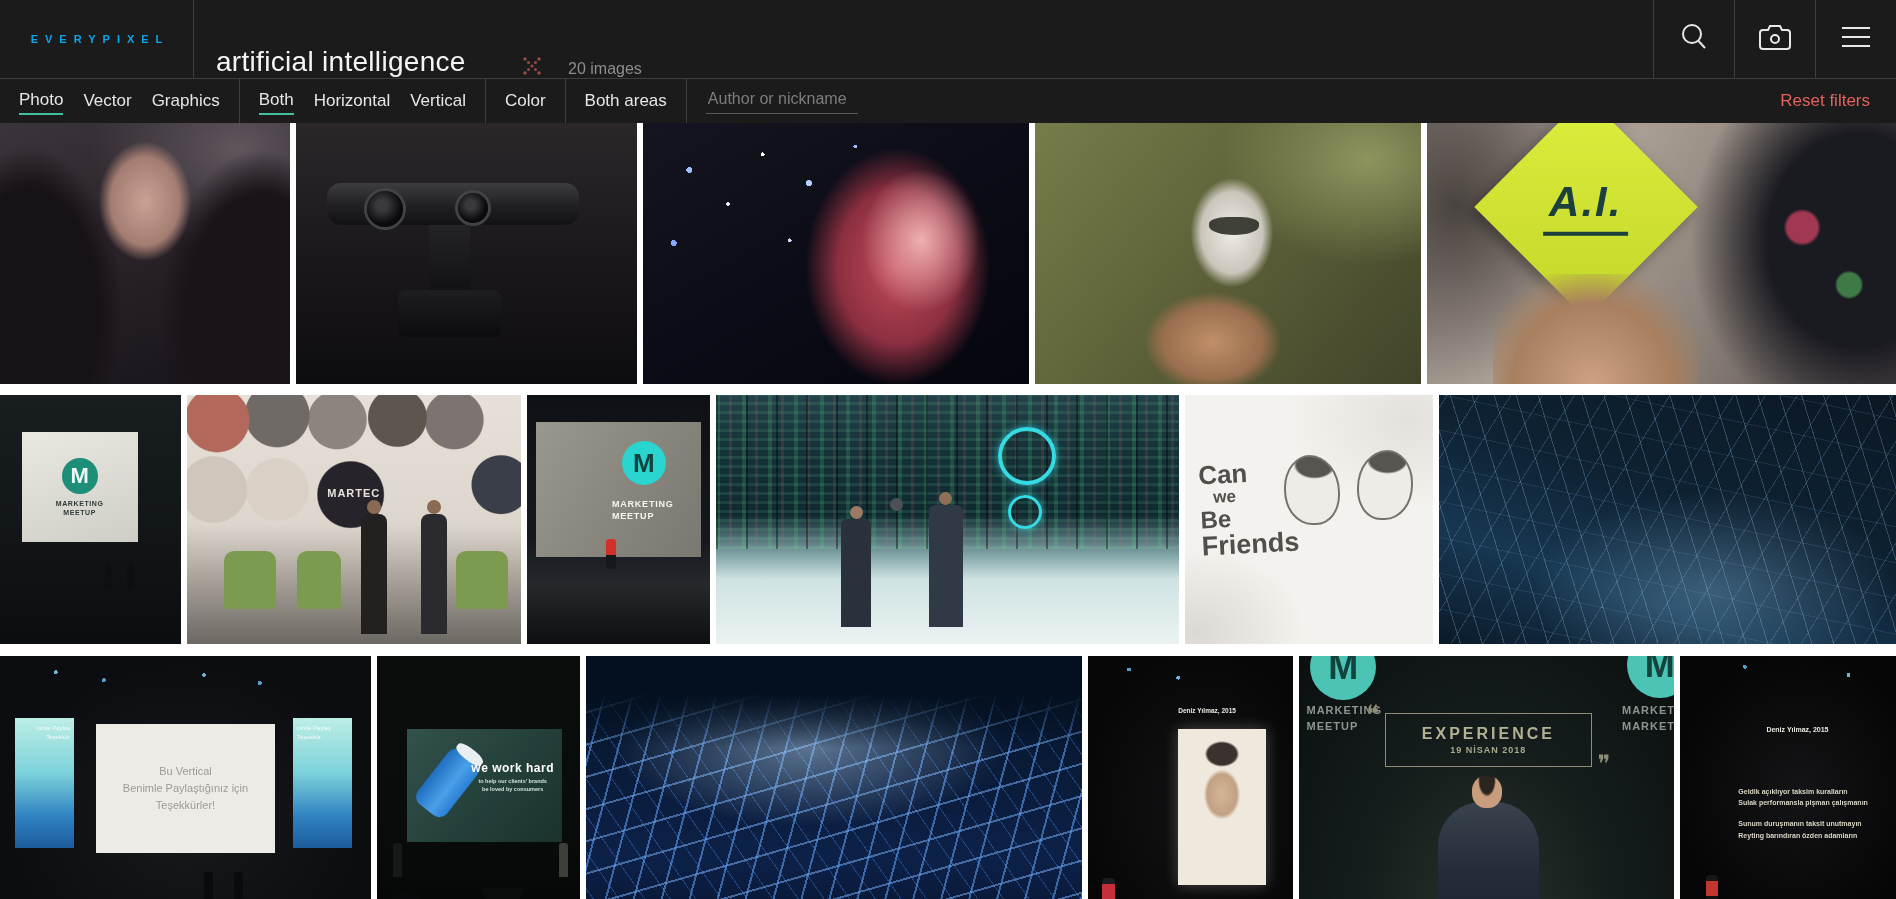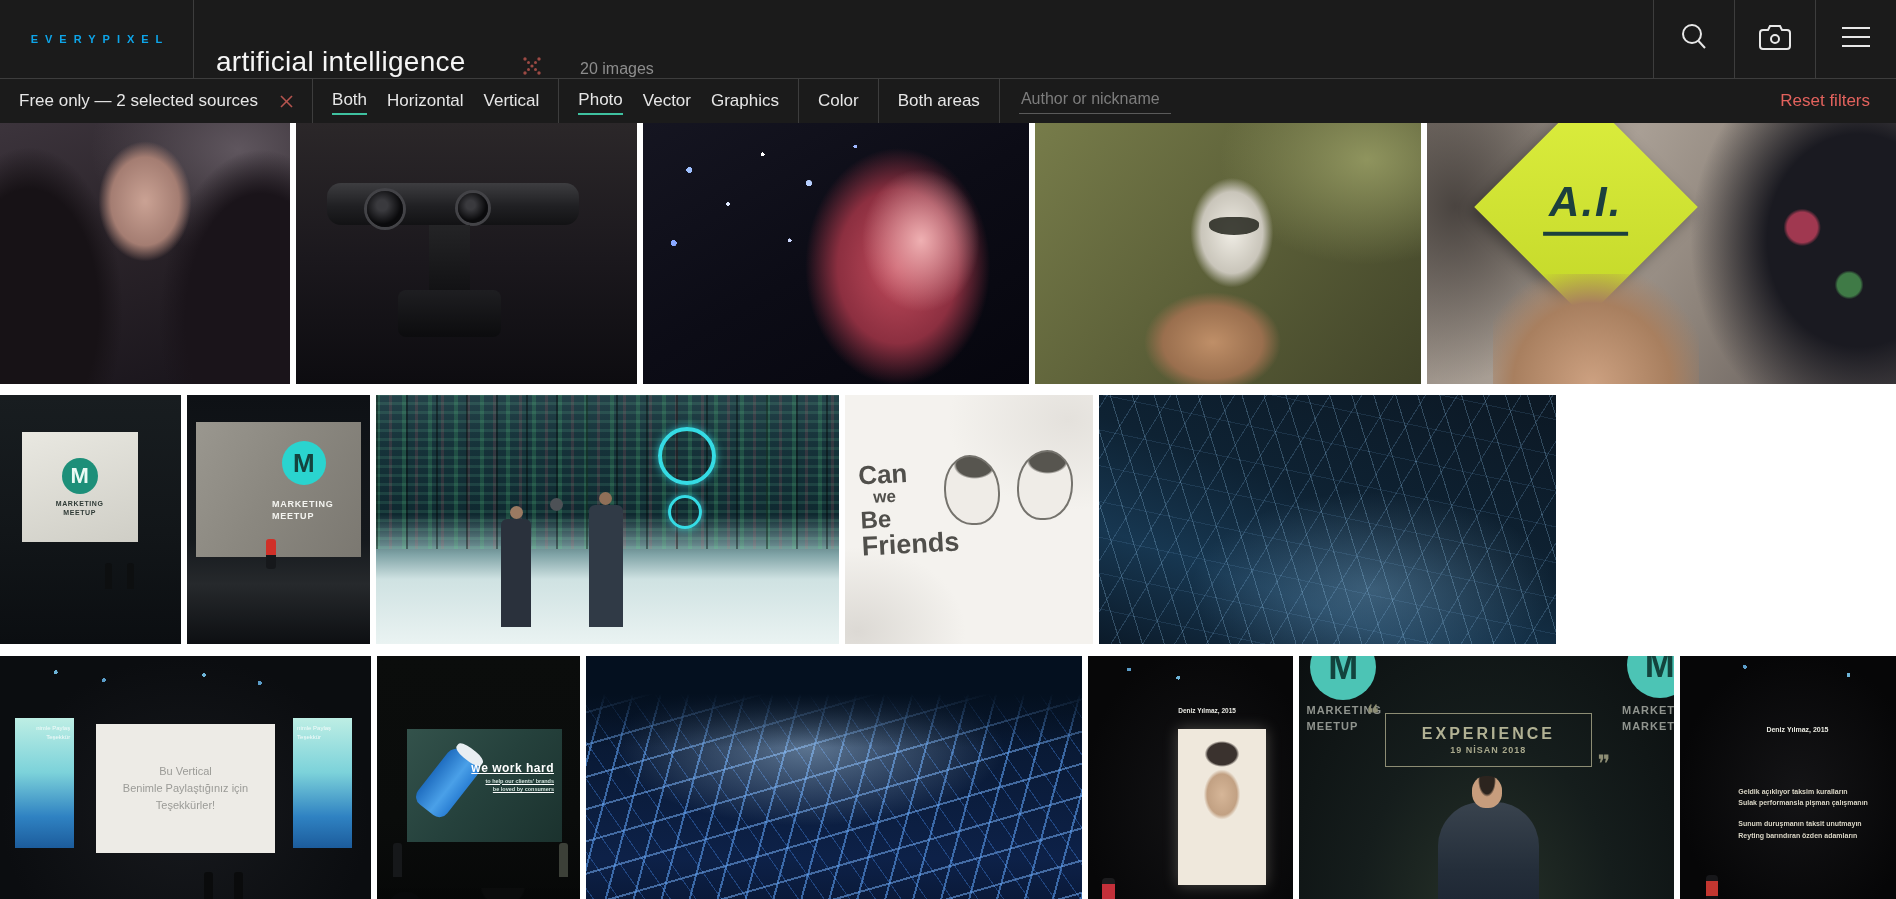--- a/index.html
+++ b/index.html
@@ -7,21 +7,21 @@
   html,body{width:1896px;height:899px;overflow:hidden;background:#fff;
     font-family:"Liberation Sans", sans-serif;}
   
   .header{height:78px;background:#1b1b1b;display:flex;align-items:stretch;}
   .logo-box{width:194px;border-right:1px solid #3d3d3d;display:flex;align-items:center;justify-content:center;cursor:pointer;}
   .logo{color:#0ea5e9;font-size:11px;font-weight:bold;letter-spacing:7px;padding-left:7px;}
   .query-wrap{display:flex;align-items:flex-end;flex:1;padding-left:22px;}
   .query-input{background:transparent;border:none;outline:none;color:#f5f5f5;font-size:28px;font-weight:300;
     font-family:"Liberation Sans",sans-serif;width:300px;letter-spacing:.3px;}
   .clear-x{margin-left:4px;cursor:pointer;display:flex;align-items:center;}
-  .result-count{color:#8d8d8d;font-size:16px;margin-left:36px;}
+  .result-count{color:#8d8d8d;font-size:16px;margin-left:24px;}
   .hbtn{width:81px;border-left:1px solid #3d3d3d;display:flex;align-items:center;justify-content:center;cursor:pointer;}
   .hbtn svg{stroke:#e8e8e8;fill:none;stroke-width:2;}
   
   .filterbar{height:45px;background:#1b1b1b;border-top:1px solid #3d3d3d;display:flex;align-items:stretch;color:#ececec;font-size:17px;}
   .fsec{display:flex;align-items:center;padding:0 19px;gap:20px;border-right:1px solid #3d3d3d;white-space:nowrap;}
   .fsec.last{border-right:none;justify-content:flex-end;}
   .opt{cursor:pointer;color:#e6e6e6;padding:3px 0;}
   .opt.selected{border-bottom:2px solid #3fc1a0;}
   .src-x{margin-left:2px;cursor:pointer;display:flex;align-items:center;}
   .toggle{width:40px;height:22px;border:2px solid #e4e4e4;background:#101010;display:flex;align-items:center;padding:2px;cursor:pointer;}
@@ -188,21 +188,21 @@
   .ty-fig{position:absolute;bottom:9%;width:9px;height:30px;background:#0a0b0c;border-radius:3px 3px 0 0;}
   .ty-fig.f1{left:55%}.ty-fig.f2{left:63%}
   
   .t-work{background:linear-gradient(180deg,#0b0d0c 0%,#0a0c0b 60%,#060707 100%);}
   .wh-screen{position:absolute;left:15%;top:27%;width:76%;height:42%;
     background:linear-gradient(130deg,#33524b 0%,#25413c 50%,#1b322e 100%);}
   .tube{position:absolute;left:14%;top:18%;width:24%;height:60%;transform:rotate(38deg);border-radius:10px;
     background:linear-gradient(90deg,#1f6dc0 0%,#4aa0e8 60%,#2a7fd4 100%);}
   .tube::before{content:"";position:absolute;left:8%;top:-12%;width:84%;height:18%;border-radius:40%;
     background:#e8eef2;}
-  .wh-text{position:absolute;right:5%;top:28%;text-align:right;color:#fff;text-decoration:underline;}
+  .wh-text{position:absolute;right:5%;top:28%;text-align:center;color:#fff;}
   .wh-title{font-size:12px;font-weight:bold;letter-spacing:.5px;}
   .wh-sub{font-size:5.5px;color:#cfe0da;line-height:1.5;margin-top:2px;font-weight:bold;}
   .wh-crowd{position:absolute;bottom:0;left:0;width:100%;height:14%;background:
     radial-gradient(ellipse 34px 26px at 62% 0%, #0b0c0c 0 60%, transparent 66%),
     radial-gradient(ellipse 24px 18px at 14% 40%, #08090a 0 60%, transparent 66%),
     linear-gradient(180deg, rgba(5,6,6,.2), #050606 70%);}
   .wh-fig{position:absolute;bottom:18%;width:9px;height:34px;background:#16181a;border-radius:3px 3px 0 0;}
   .wh-fig.f1{left:8%}.wh-fig.f2{right:6%;background:#3c4038;}
   
   .t-wire{background:
@@ -304,39 +304,28 @@
         <line x1="1" y1="2" x2="29" y2="2"></line>
           <line x1="1" y1="11" x2="29" y2="11"></line>
           <line x1="1" y1="20" x2="29" y2="20"></line>
       </svg>
     </span>
   </div>
 </div>
 
 <div class="filterbar">
   <div class="fsec">
-    <span class="opt">Free only — 2 selected sources</span>
-    <span class="src-x">
-      <svg width="13" height="13" viewBox="0 0 13 13">
-          <g stroke="#b5544e" stroke-width="1.6">
-        <line x1="1" y1="1" x2="12" y2="12"></line>
-            <line x1="12" y1="1" x2="1" y2="12"></line>
-          </g>
-      </svg>
-    </span>
+    <span class="opt selected">Photo</span>
+    <span class="opt">Vector</span>
+    <span class="opt">Graphics</span>
   </div>
   <div class="fsec">
     <span class="opt selected">Both</span>
     <span class="opt">Horizontal</span>
     <span class="opt">Vertical</span>
-  </div>
-  <div class="fsec">
-    <span class="opt selected">Photo</span>
-    <span class="opt">Vector</span>
-    <span class="opt">Graphics</span>
   </div>
   <div class="fsec">
     <span class="opt">Color</span>
   </div>
   <div class="fsec">
     <span class="opt">Both areas</span>
   </div>
   <div class="fsec last">
     <input class="author-input" type="text" placeholder="Author or nickname" style="">
   </div>
@@ -371,20 +360,29 @@
     <div class="tile r2c1 t-mwide">
       <div class="mw-screen">
         <span class="m-badge">M</span>
         <span class="mw-cap">
           <span>MARKETING</span><br>
           <span>MEETUP</span>
         </span>
       </div>
       <span class="mw-fig f1"></span>
       <span class="mw-fig f2"></span>
+    </div>
+    <div class="tile r2c2 t-panel">
+      <div class="circles"></div>
+      <span class="martec">MARTEC</span>
+      <div class="chair c1"></div>
+      <div class="chair c2"></div>
+      <div class="chair c3"></div>
+      <div class="pn-fig f1"></div>
+      <div class="pn-fig f2"></div>
     </div>
     <div class="tile r2c3 t-mscreen">
       <div class="ms-screen">
         <span class="m-badge">M</span>
         <span class="ms-cap">
           <span>MARKETING</span><br>
           <span>MEETUP</span>
         </span>
       </div>
       <div class="ms-person"></div>

